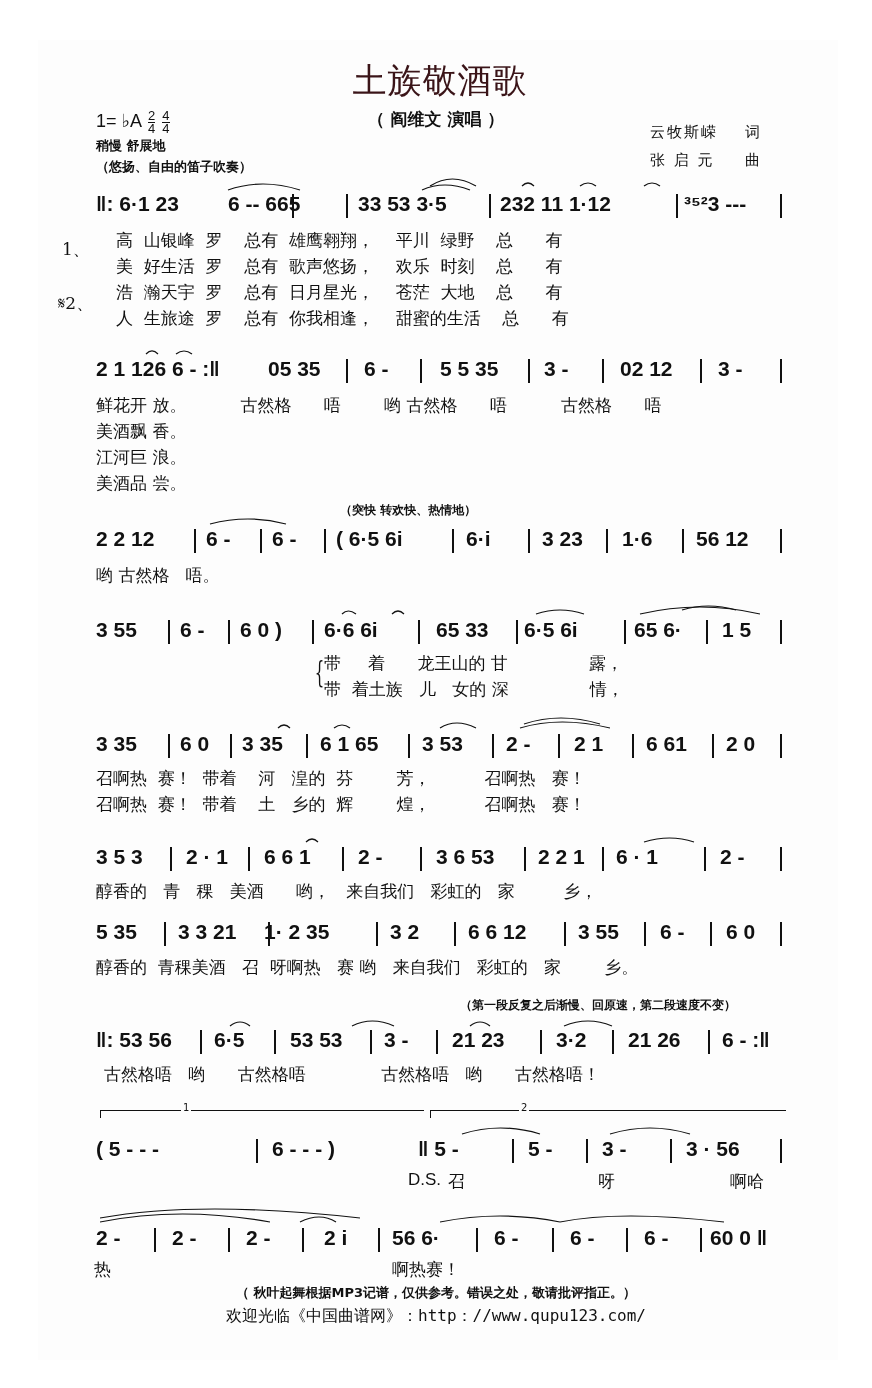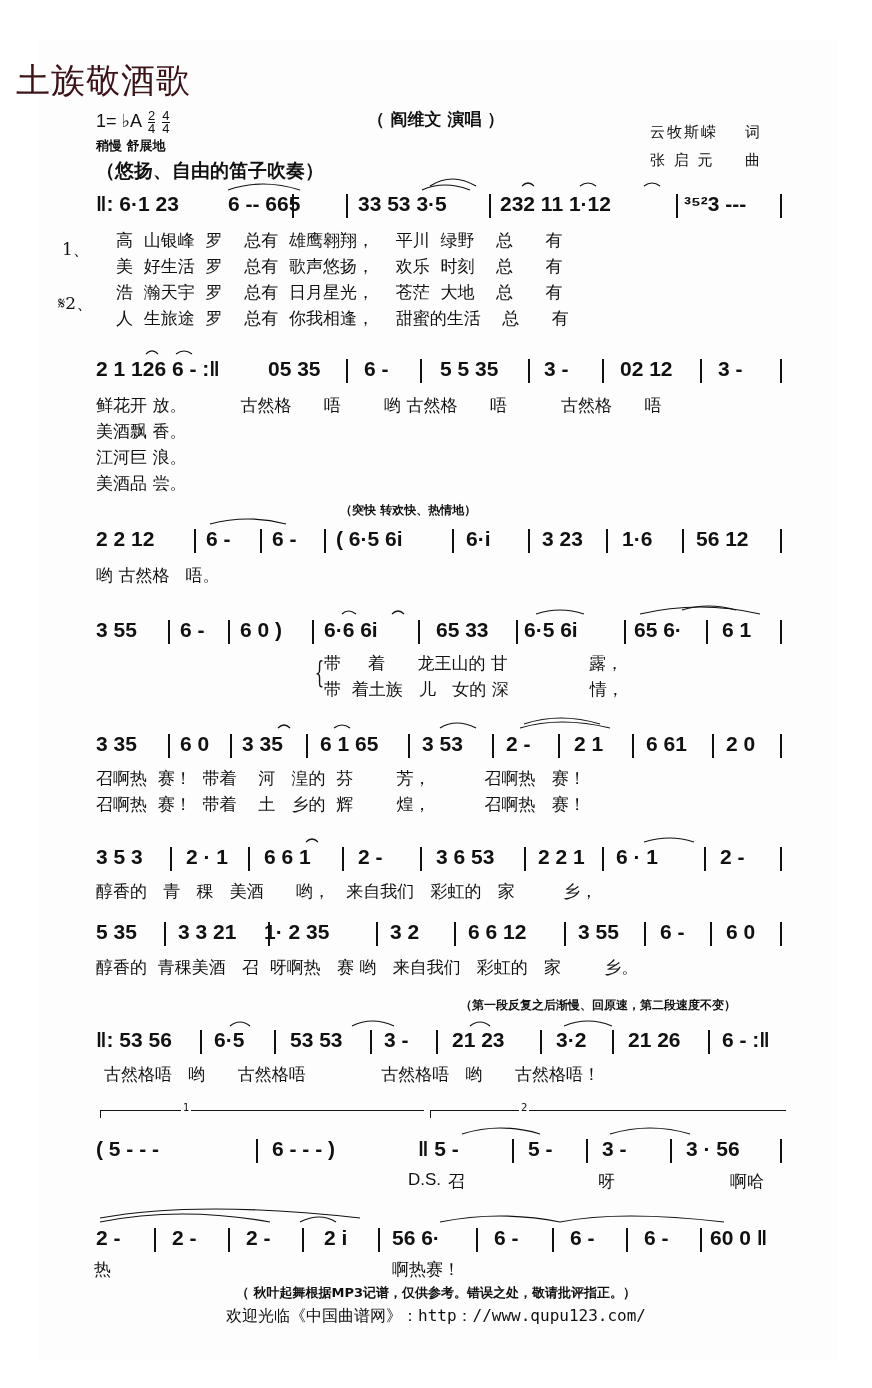--- a/index.html
+++ b/index.html
@@ -1,26 +1,26 @@
 <!DOCTYPE html>
 <html><head>
 <meta charset="utf-8">
 <style>
   * { box-sizing: border-box; margin: 0; padding: 0; }
   html, body { width: 872px; height: 1388px; background: #ffffff; overflow: hidden; }
   body { position: relative; font-family: "DejaVu Sans", sans-serif; color: #111; }
   .page { position: absolute; left: 38px; top: 40px; width: 800px; height: 1320px; background: #fdfdfd; }
   .abs { position: absolute; white-space: nowrap; }
-  .title { left: 0; width: 864px; top: 58px; text-align: left; font-size: 34px; color: #3a1418; font-weight: normal; letter-spacing: 1px; padding-left: 16px; }
+  .title { left: 0; width: 864px; top: 58px; text-align: center; font-size: 34px; color: #3a1418; font-weight: normal; letter-spacing: 1px; padding-left: 16px; }
   .performer { left: 0; width: 872px; top: 108px; text-align: center; font-size: 17px; font-weight: bold; }
   .key { left: 96px; top: 110px; font-family: "Liberation Sans", sans-serif; font-size: 18px; }
   .key .frac { display: inline-flex; flex-direction: column; font-size: 13px; line-height: 12px; vertical-align: middle; margin-left: 2px; text-align: center; }
   .key .frac span:first-child { border-bottom: 1px solid #111; }
   .tempo { left: 96px; top: 137px; font-size: 13px; font-weight: bold; }
-  .flute { left: 96px; top: 158px; font-size: 19px; font-weight: bold; }
+  .flute { left: 96px; top: 158px; font-size: 13px; font-weight: bold; }
   .credits { left: 650px; top: 118px; font-family: "DejaVu Serif", serif; font-size: 15px; line-height: 28px; }
   .credits div span { display: inline-block; width: 95px; letter-spacing: 2px; }
   .lyr { font-family: "DejaVu Serif", serif; font-size: 17px; }
   .note-row { position: absolute; left: 96px; width: 690px; height: 30px; }
   .seg { position: absolute; top: 0; font-family: "Liberation Sans", sans-serif; font-weight: bold; font-size: 21px; white-space: nowrap; }
   .bar { position: absolute; top: 2px; width: 1.5px; height: 24px; background: #111; }
   .lyric-line { position: absolute; font-family: "DejaVu Serif", serif; font-size: 17px; white-space: pre; }
   .note-text { font-size: 12px; font-weight: bold; text-align: center; }
   .volta { position: absolute; height: 8px; border-top: 1.5px solid #111; border-left: 1.5px solid #111; }
   .volta span { position: absolute; top: -9px; font-size: 10px; background: #fdfdfd; padding: 0 2px; }
@@ -121,21 +121,21 @@
   <span class="seg" style="left:144px">6 0 )</span>
   <span class="bar" style="left:216px"></span>
   <span class="seg" style="left:228px">6·6 6i</span>
   <span class="bar" style="left:322px"></span>
   <span class="seg" style="left:340px">65 33</span>
   <span class="bar" style="left:420px"></span>
   <span class="seg" style="left:428px">6·5 6i</span>
   <span class="bar" style="left:528px"></span>
   <span class="seg" style="left:538px">65 6·</span>
   <span class="bar" style="left:610px"></span>
-  <span class="seg" style="left:626px">6 1</span>
+  <span class="seg" style="left:626px">1 5</span>
   <span class="bar" style="left:684px"></span>
 </div>
 <div class="abs lyr" style="left:310px;top:652px;font-size:30px;line-height:40px;transform:scaleX(0.5)">{</div>
 <div class="lyric-line" style="left:324px;top:652px">带     着      龙王山的 甘               露，</div>
 <div class="lyric-line" style="left:324px;top:678px">带  着土族   儿   女的 深               情，</div>
 
 <div class="note-row" style="top:732px">
   <span class="seg" style="left:0">3 35</span>
   <span class="bar" style="left:72px"></span>
   <span class="seg" style="left:84px">6 0</span>

